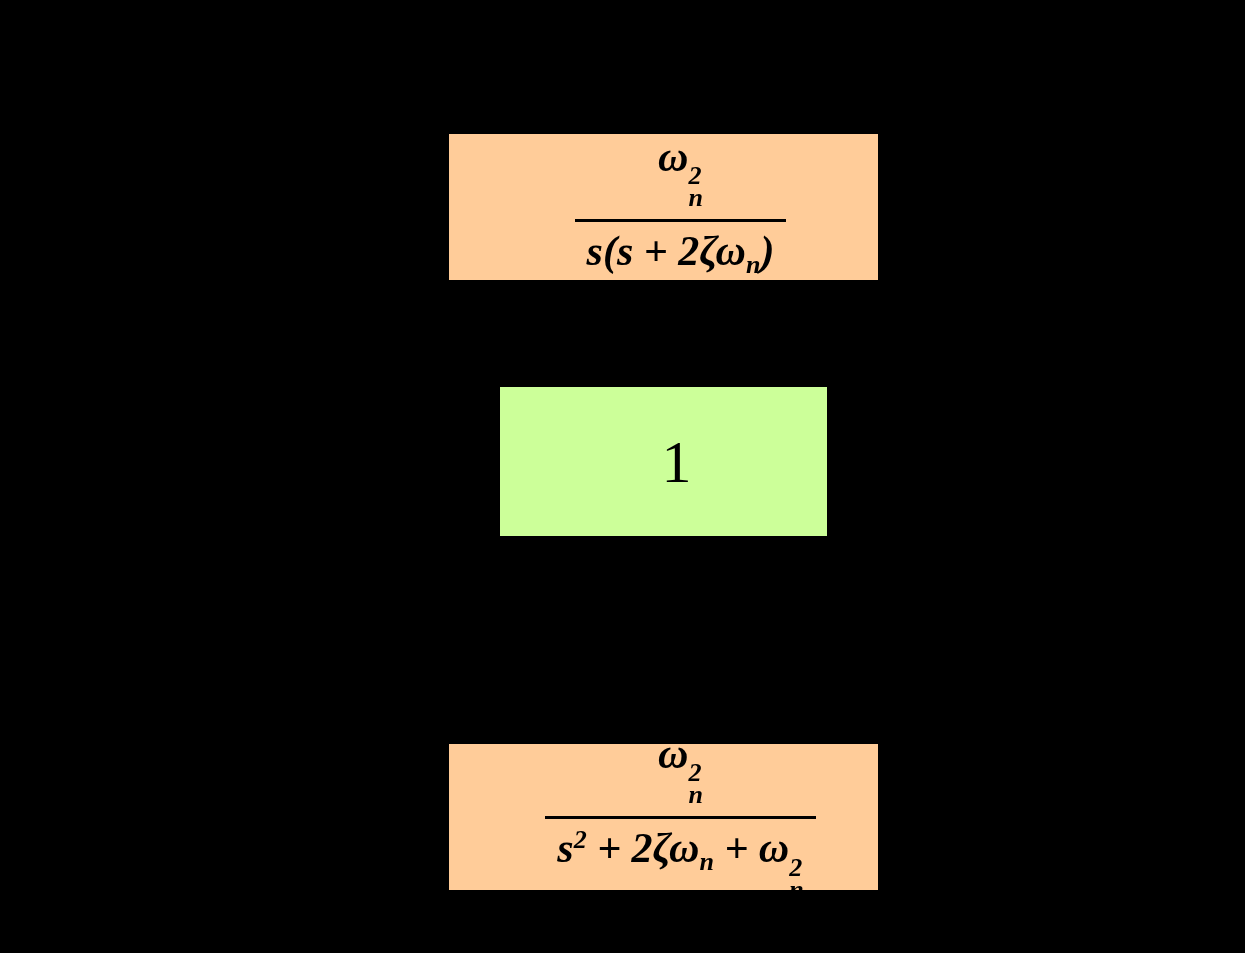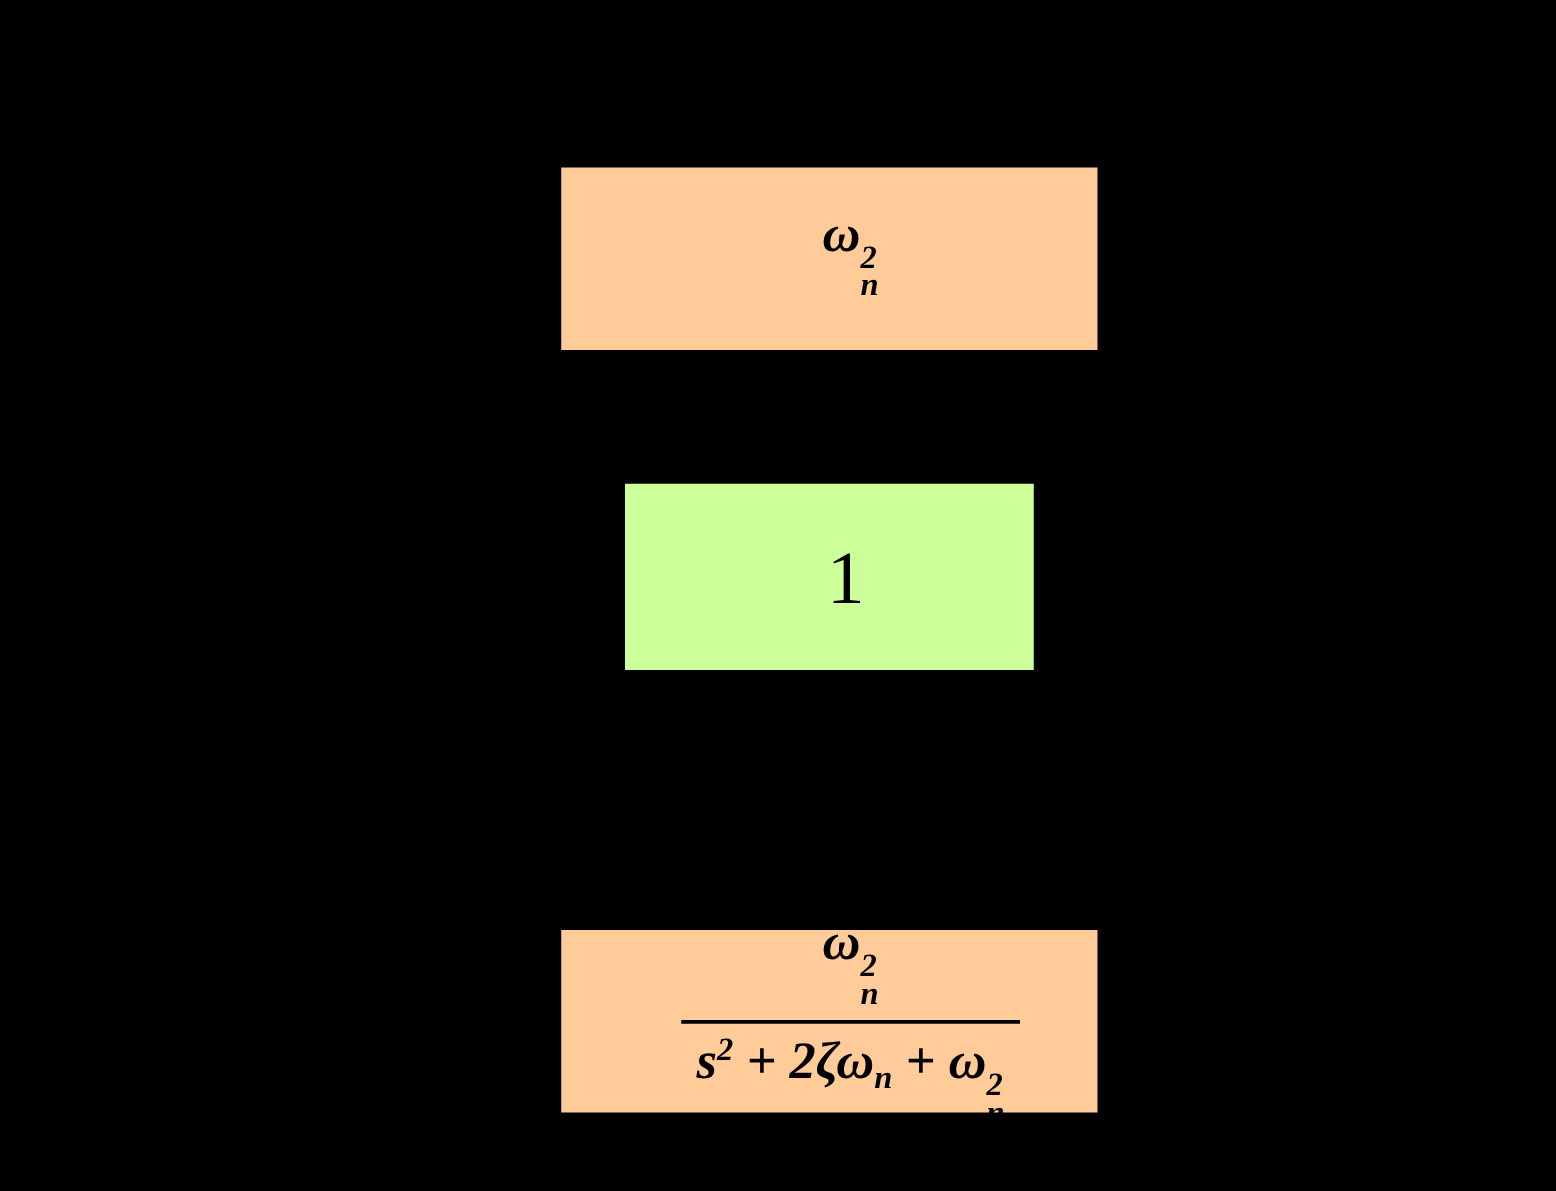--- a/index.html
+++ b/index.html
@@ -95,20 +95,21 @@
   }
 </style>
 </head>
 <body>
 
 <div class="canvas">
 
   <div class="block block-tf-open">
     <div class="formula frac">
       <div class="frac-num"><span>ω</span><span class="supsub"><span class="s-sup">2</span><span class="s-sub">n</span></span></div>
+      <div class="frac-den"><span>s(s + 2ζω</span><span class="sub-only">n</span><span>)</span></div>
     </div>
   </div>
 
   <div class="block block-gain">
     <div class="gain-label">1</div>
   </div>
 
   <div class="block block-tf-closed">
     <div class="formula frac">
       <div class="frac-num"><span>ω</span><span class="supsub"><span class="s-sup">2</span><span class="s-sub">n</span></span></div>

